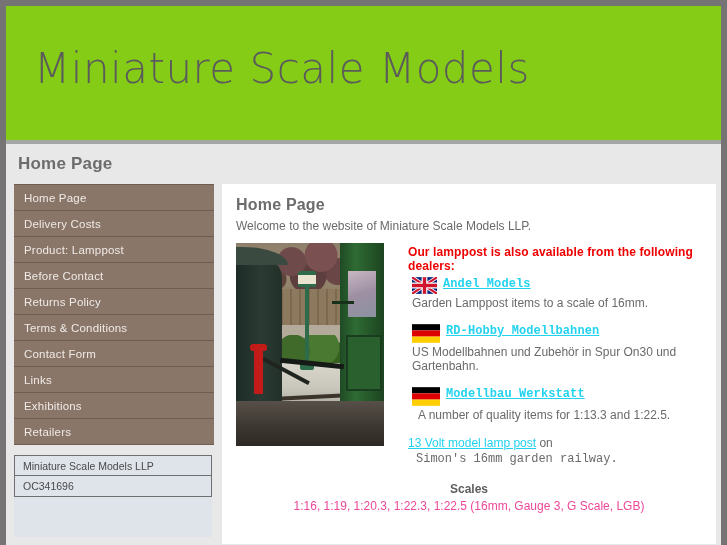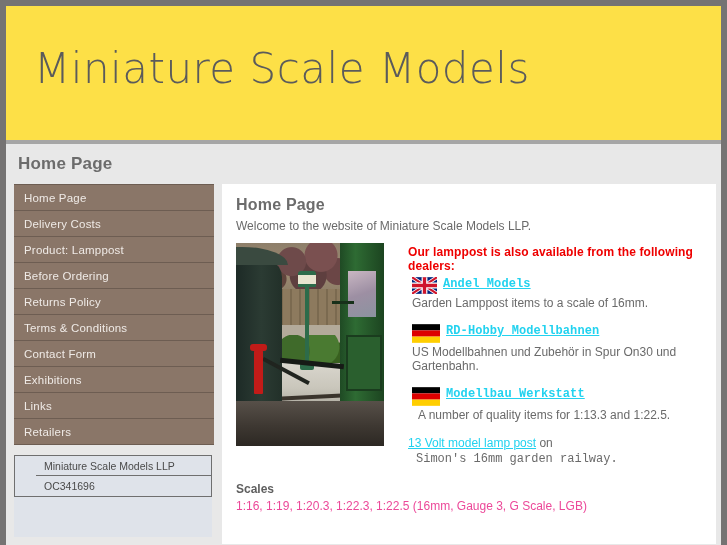--- a/index.html
+++ b/index.html
@@ -23,21 +23,21 @@
     top: 6px;
     width: 715px;
     height: 545px;
     background: #e8e8e8;
     box-sizing: border-box;
   }
 
   
   .masthead {
     height: 138px;
-    background: #fde047;
+    background: #84cc16;
     border-bottom: 4px solid #a6a6a6;
     box-sizing: border-box;
     position: relative;
   }
   .site-title {
     position: absolute;
     left: 28px;
     top: 38px;
     font-size: 42px;
     letter-spacing: 0.5px;
@@ -94,21 +94,20 @@
     letter-spacing: 0.2px;
     white-space: nowrap;
     overflow: hidden;
   }
 
   .infobox {
     margin-top: 10px;
     margin-right: 2px;
     border: 1px solid #6f6f6f;
     background: #dfe3ea;
-    padding-left: 21px;
   }
   .infobox-row {
     height: 20px;
     line-height: 20px;
     padding-left: 8px;
     font-size: 10.5px;
     color: #4a4a4a;
     box-sizing: border-box;
     white-space: nowrap;
     overflow: hidden;
@@ -247,21 +246,21 @@
     font-size: 12px;
     color: #6a6a6a;
   }
   .credit a {
     color: #22d2ef;
     text-decoration: underline;
     cursor: pointer;
   }
   .credit-line2 { margin-left: 8px; font-family: Liberation Mono, monospace; }
 
-  .scales-block { margin-top: 16px; }
+  .scales-block { margin-top: 16px; text-align: center; }
   h3.scales-heading {
     margin: 0 0 3px 0;
     font-size: 12px;
     font-weight: bold;
     color: #5f5f5f;
   }
   .scales-text {
     margin: 0;
     font-size: 12px;
     color: #ec4899;
@@ -280,26 +279,26 @@
     <span class="titlebar-text">Home Page</span>
   </div>
 
   <div class="body-cols">
 
     <div class="sidebar">
       <div class="nav">
         <a class="nav-item">Home Page</a>
         <a class="nav-item">Delivery Costs</a>
         <a class="nav-item">Product: Lamppost</a>
-        <a class="nav-item">Before Ordering</a>
+        <a class="nav-item">Before Contact</a>
         <a class="nav-item">Returns Policy</a>
         <a class="nav-item">Terms &amp; Conditions</a>
         <a class="nav-item">Contact Form</a>
+        <a class="nav-item">Links</a>
         <a class="nav-item">Exhibitions</a>
-        <a class="nav-item">Links</a>
         <a class="nav-item">Retailers</a>
       </div>
 
       <div class="infobox">
         <div class="infobox-row top">Miniature Scale Models LLP</div>
         <div class="infobox-row">OC341696</div>
       </div>
       <div class="sidebar-filler"></div>
     </div>
 

